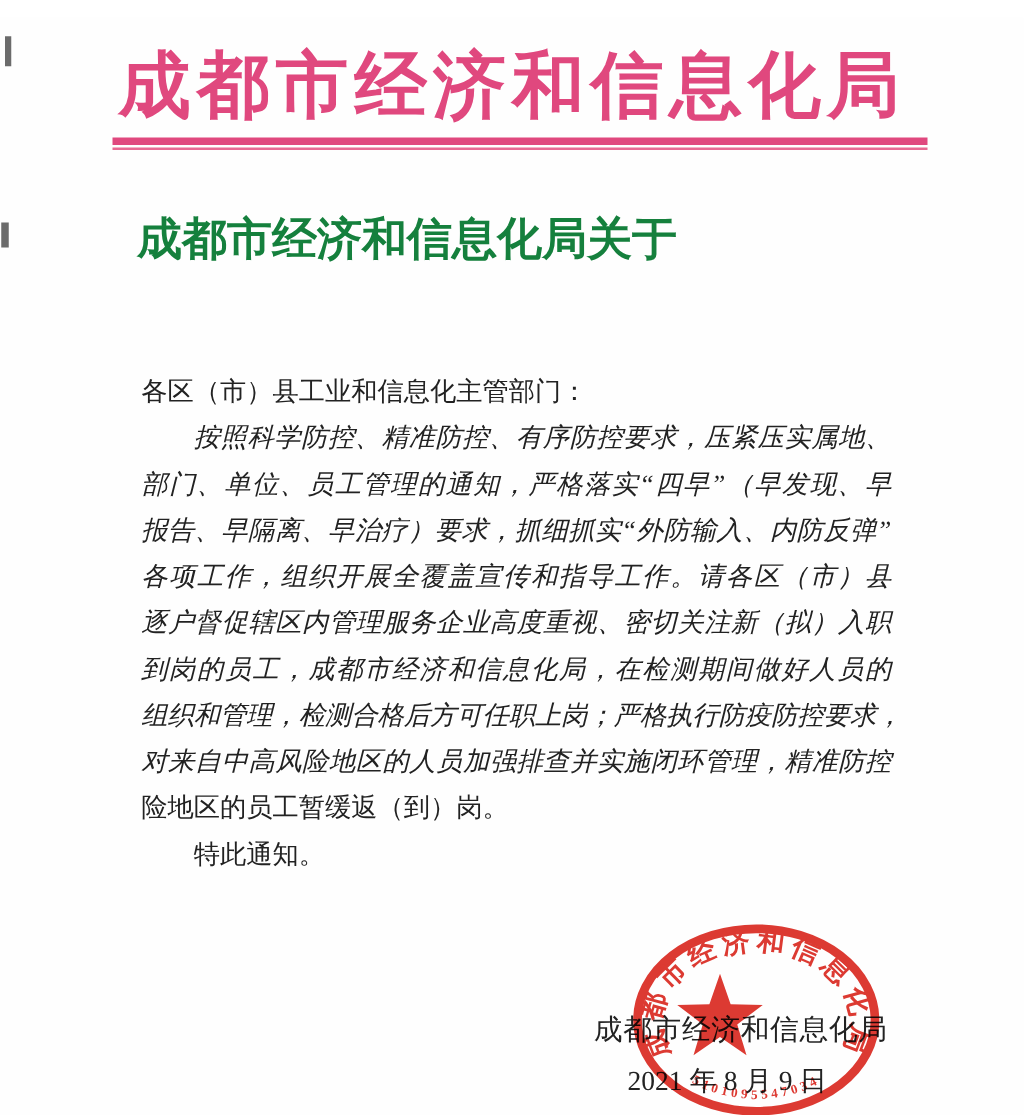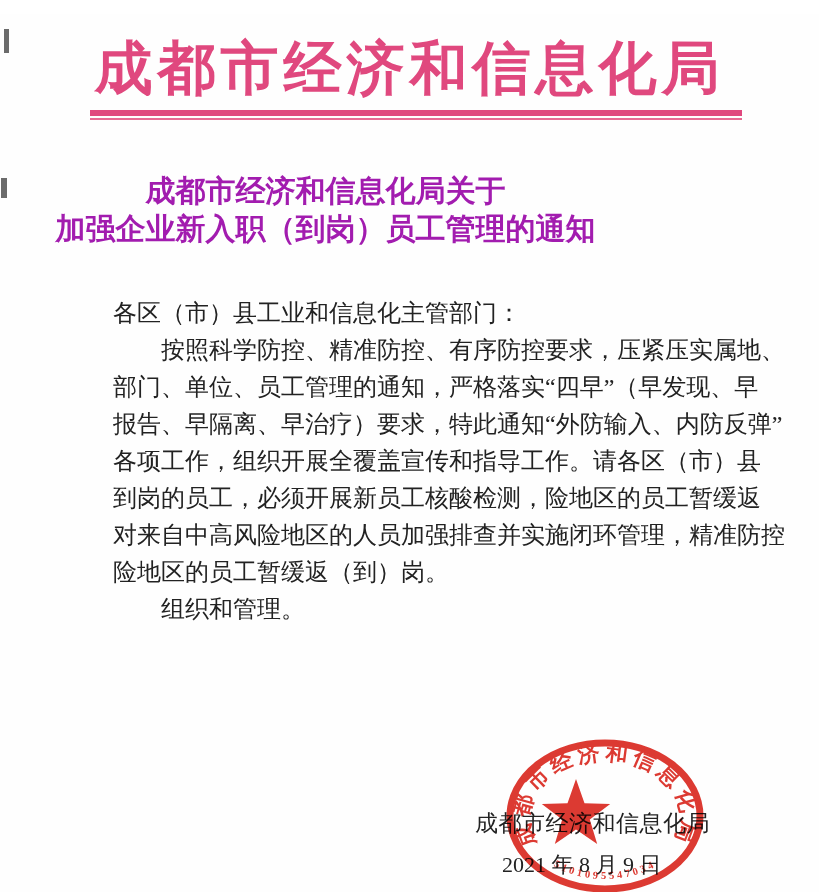--- a/index.html
+++ b/index.html
@@ -27,33 +27,33 @@
     white-space:nowrap;
   }
   .rule{position:absolute;left:90px;width:652px;background:#e0487e;}
   .rule-thick{top:96px;height:6px;}
   .rule-thin{top:104px;height:2px;background:#e76992;}
 
   
   .doc-title{
     position:absolute;left:0;top:158px;width:651px;
     text-align:center;
-    font-size:30px;font-weight:bold;
+    font-size:36px;font-weight:bold;
     line-height:38px;
-    color:#a21caf;
+    color:#15803d;
   }
 
   
   .body-block{
     position:absolute;left:113px;top:281px;width:600px;
-    font-size:24px;line-height:37px;
+    font-size:21px;line-height:37px;
     color:#222;
   }
   .bline{white-space:nowrap;height:37px;}
-  .j{text-align:justify;text-align-last:justify;}
+  .j{text-align:justify;text-align-last:justify;font-style:italic;}
   .indent{text-indent:2em;}
 
   
   .signature{
     position:absolute;left:475px;top:794px;
     font-size:23px;letter-spacing:0.5px;white-space:nowrap;color:#222;
   }
   .doc-date{
     position:absolute;left:502px;top:836px;
     font-size:22px;white-space:nowrap;color:#222;
@@ -77,33 +77,34 @@
   <div class="scan-mark mark1"></div>
   <div class="scan-mark mark2"></div>
 
   <div class="letterhead">成都市经济和信息化局</div>
 
   <div class="rule rule-thick"></div>
   <div class="rule rule-thin"></div>
 
   <div class="doc-title">
     <div>成都市经济和信息化局关于</div>
-    <div>加强企业新入职（到岗）员工管理的通知</div>
   </div>
 
   <div class="body-block">
     <div class="bline">各区（市）县工业和信息化主管部门：</div>
     <div class="bline j indent">按照科学防控、精准防控、有序防控要求，压紧压实属地、</div>
     <div class="bline j">部门、单位、员工管理的通知，严格落实“四早”（早发现、早</div>
-    <div class="bline j">报告、早隔离、早治疗）要求，特此通知“外防输入、内防反弹”</div>
+    <div class="bline j">报告、早隔离、早治疗）要求，抓细抓实“外防输入、内防反弹”</div>
     <div class="bline j">各项工作，组织开展全覆盖宣传和指导工作。请各区（市）县</div>
-    <div class="bline j">到岗的员工，必须开展新员工核酸检测，险地区的员工暂缓返</div>
+    <div class="bline j">逐户督促辖区内管理服务企业高度重视、密切关注新（拟）入职</div>
+    <div class="bline j">到岗的员工，成都市经济和信息化局，在检测期间做好人员的</div>
+    <div class="bline j">组织和管理，检测合格后方可任职上岗；严格执行防疫防控要求，</div>
     <div class="bline j">对来自中高风险地区的人员加强排查并实施闭环管理，精准防控</div>
     <div class="bline">险地区的员工暂缓返（到）岗。</div>
-    <div class="bline indent">组织和管理。</div>
+    <div class="bline indent">特此通知。</div>
   </div>
 
   <div class="signature">成都市经济和信息化局</div>
   <div class="doc-date">2021 年 8 月 9 日</div>
 
   <svg class="seal" viewBox="0 0 230 180">
     <g fill="#da251c" stroke="none" opacity="0.9">
 
       <ellipse cx="113" cy="90" rx="95" ry="73" fill="none" stroke="#da251c" stroke-width="7"></ellipse>
 

